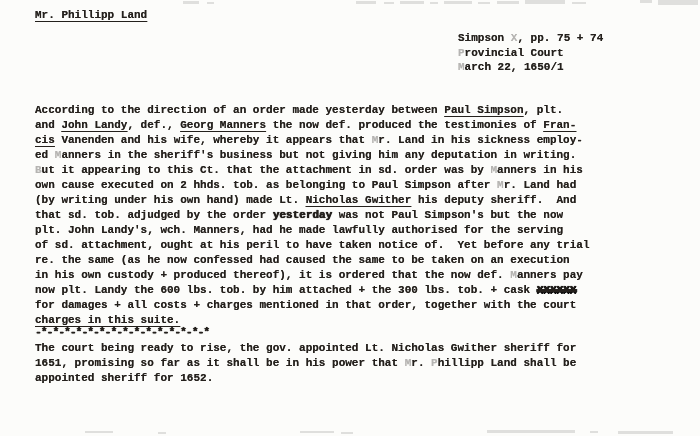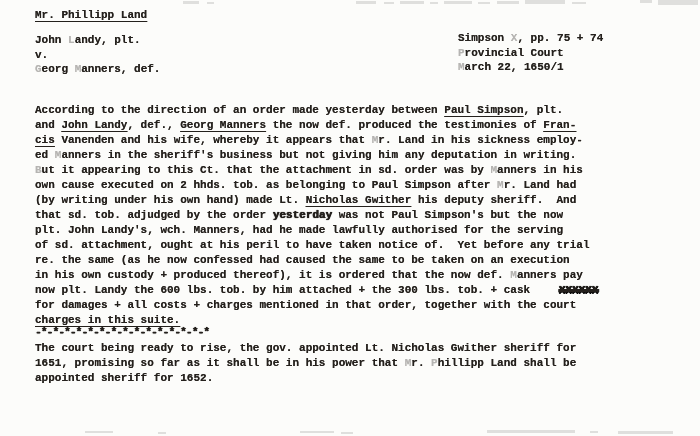--- a/index.html
+++ b/index.html
@@ -11,44 +11,39 @@
   .doc{
     position:absolute;left:0;top:0;width:700px;height:436px;
     color:#24201c;font-weight:700;font-size:11px;
     text-shadow:0 0 .5px rgba(36,32,28,.75);
   }
   .abs{position:absolute;}
   .line{white-space:pre;height:15px;line-height:15px;}
   .hline{white-space:pre;height:14.5px;line-height:14.5px;}
   .u{text-decoration:underline;text-underline-offset:2.5px;text-decoration-thickness:1.2px;text-align:center;}
   .b{text-shadow:0 0 1px #1b1916,.5px 0 #1b1916;text-align:right;}
-  .s{text-decoration:line-through;text-decoration-thickness:3px;text-shadow:0 0 1px #000,.6px 0 #000,0 .5px #000;margin-left:22px;}
+  .s{text-decoration:line-through;text-decoration-thickness:3px;text-shadow:0 0 1px #000,.6px 0 #000,0 .5px #000;}
   .f{opacity:.32;}
   #title{left:35px;top:7px;height:16px;line-height:16px;white-space:pre;
          text-decoration:underline;text-underline-offset:3px;text-decoration-thickness:1.3px;}
   #case-left{left:35px;top:33px;}
   #case-right{left:458px;top:31px;}
   #para1{left:35px;top:103px;}
   #separator{left:35px;top:327px;height:12px;line-height:10px;white-space:pre;
              letter-spacing:-.8px;font-weight:700;text-shadow:0 0 1px #1b1916,.5px 0 #1b1916;}
   #para2{left:35px;top:341px;}
   .art{position:absolute;background:#c6c6c4;opacity:.55;}
 </style>
 </head>
 <body>
 
 <div class="doc">
 
   <div id="title" class="abs">Mr. Phillipp Land</div>
 
-  <div id="case-left" class="abs">
-      <div class="hline"><span>John </span><span class="f">L</span><span>andy, plt.</span></div>
-      <div class="hline"><span>v.</span></div>
-      <div class="hline"><span class="f">G</span><span>eorg </span><span class="f">M</span><span>anners, def.</span></div>
-    </div>
 
   <div id="case-right" class="abs">
       <div class="hline"><span>Simpson </span><span class="f">X</span><span>, pp. 75 + 74</span></div>
       <div class="hline"><span class="f">P</span><span>rovincial Court</span></div>
       <div class="hline"><span class="f">M</span><span>arch 22, 1650/1</span></div>
     </div>
 
   <div id="para1" class="abs">
       <div class="line"><span>According to the direction of an order made yesterday between </span><span class="u">Paul Simpson</span><span>, plt.</span></div>
       <div class="line"><span>and </span><span class="u">John Landy</span><span>, def., </span><span class="u">Georg Manners</span><span> the now def. produced the testimonies of </span><span class="u">Fran-</span></div>

